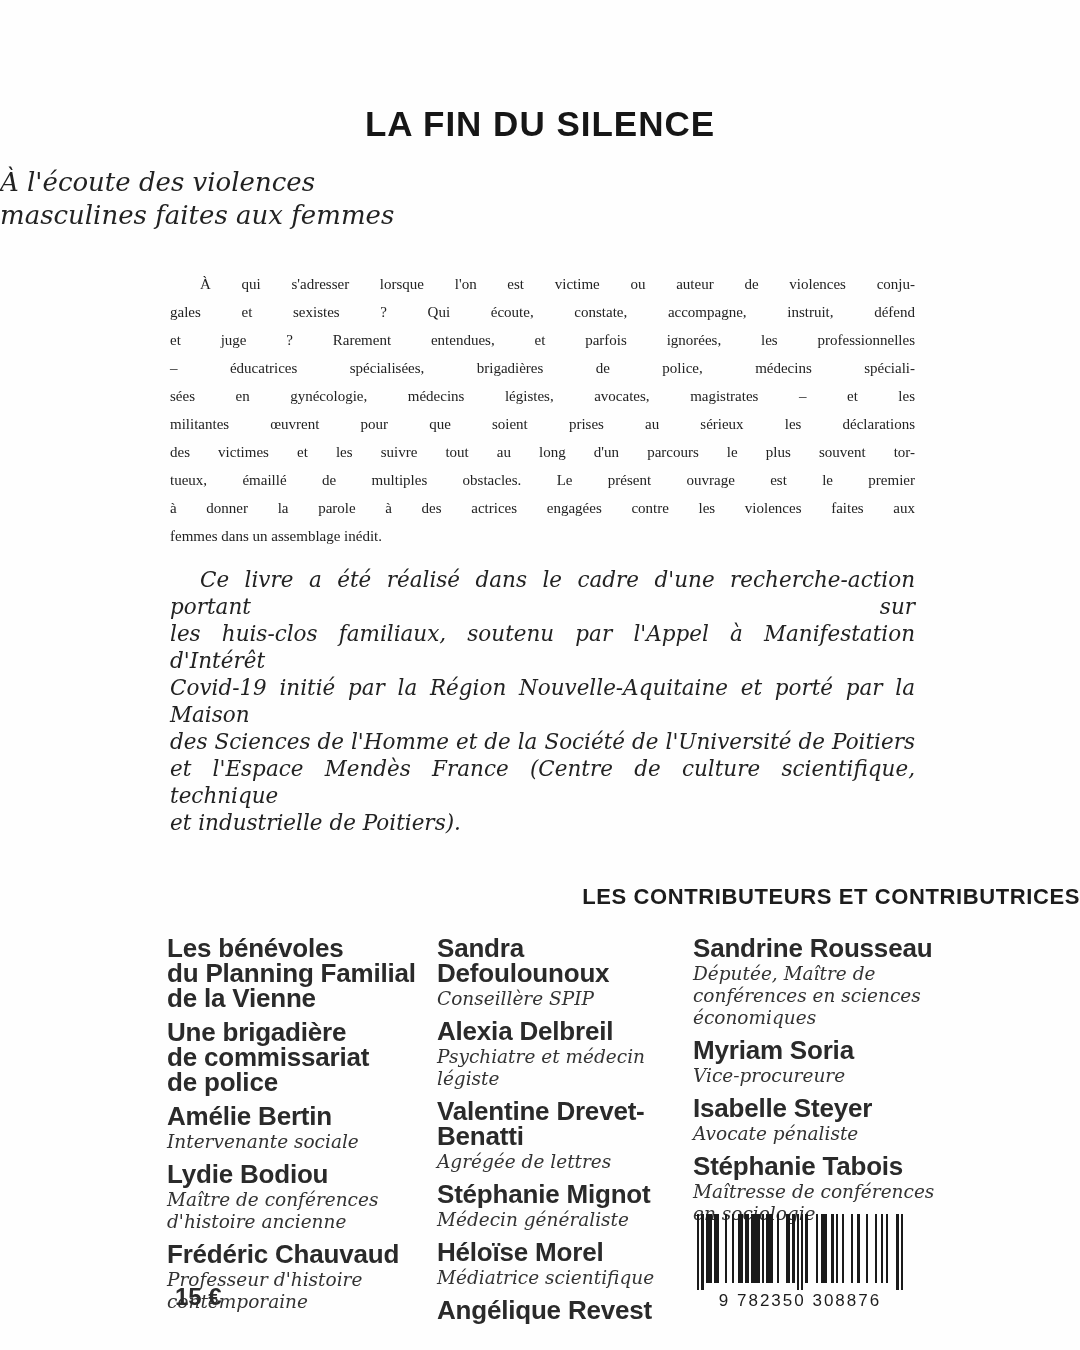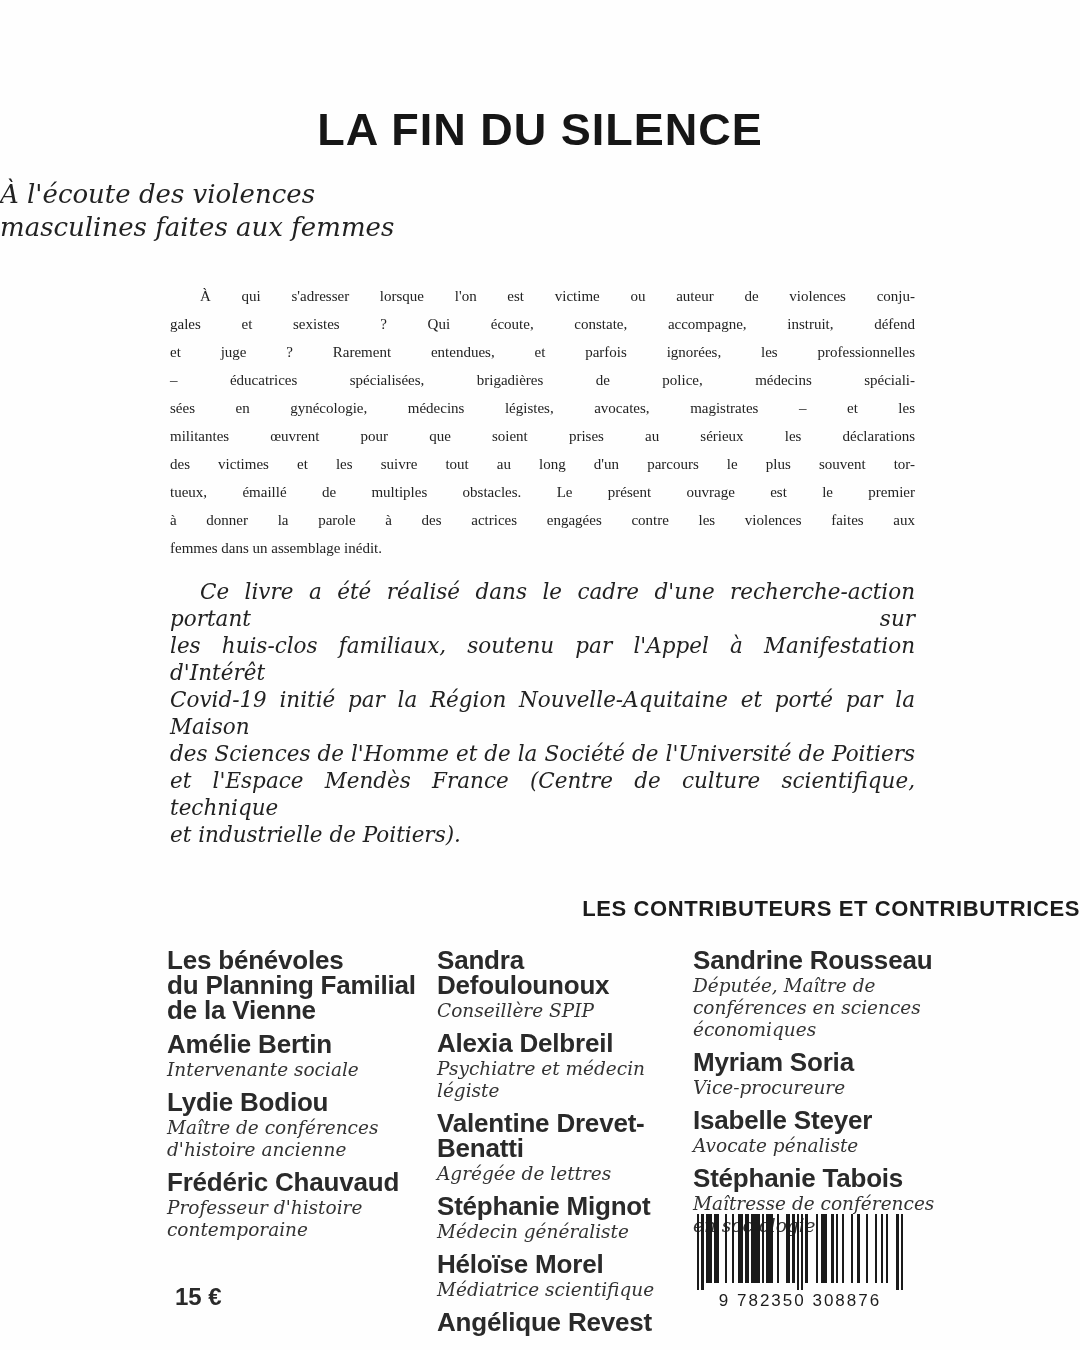--- a/index.html
+++ b/index.html
@@ -19,21 +19,21 @@
     width: 1080px;
     height: 1350px;
     background: #fefefe;
   }
 
   
   .title {
     margin: 0;
     padding-top: 104px;
     text-align: center;
-    font-size: 45px;
+    font-size: 35px;
     font-weight: bold;
     letter-spacing: 1px;
     color: #161616;
   }
   .subtitle {
     margin-top: 22px;
     text-align: left;
     font-family: "DejaVu Serif", serif;
     font-style: italic;
     font-size: 26px;
@@ -159,20 +159,25 @@
 
   <div class="contrib-heading">LES CONTRIBUTEURS ET CONTRIBUTRICES</div>
 
   <div class="contrib-grid">
 
     <div class="contrib-col">
       <div class="contrib-entry">
         <div class="contrib-name">Les bénévoles
 du Planning Familial
 de la Vienne</div>
+      </div>
+      <div class="contrib-entry">
+        <div class="contrib-name">Une brigadière
+de commissariat
+de police</div>
       </div>
       <div class="contrib-entry">
         <div class="contrib-name">Amélie Bertin</div>
         <div class="contrib-role">Intervenante sociale</div>
       </div>
       <div class="contrib-entry">
         <div class="contrib-name">Lydie Bodiou</div>
         <div class="contrib-role">Maître de conférences
 d'histoire ancienne</div>
       </div>

